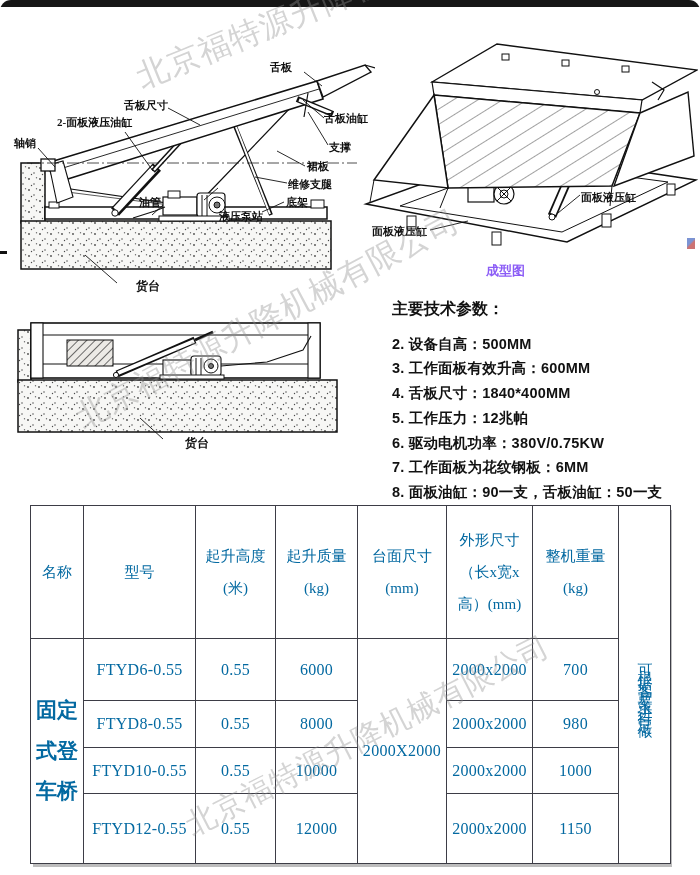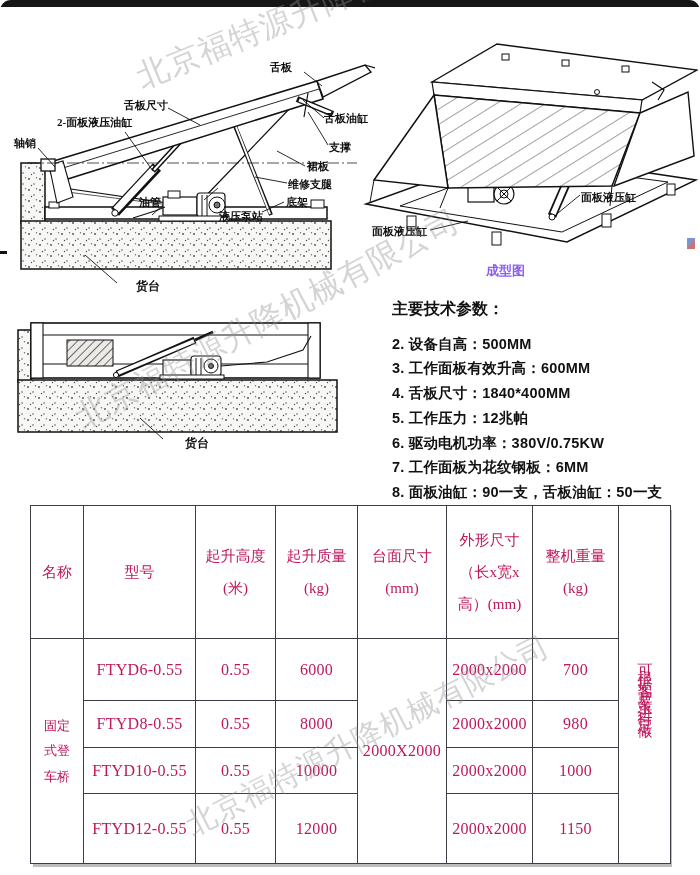--- a/index.html
+++ b/index.html
@@ -18,23 +18,23 @@
   .tp-item{font:600 14.5px/1.22 "Liberation Sans",sans-serif;color:#111;margin-bottom:7px;
            letter-spacing:.2px;white-space:nowrap;}
   .wm{position:absolute;font:400 32px/1 "Liberation Serif",serif;color:#8f8f8f;opacity:.38;
       white-space:nowrap;letter-spacing:1px;transform-origin:0 50%;pointer-events:none;z-index:6;}
   .wm-a{left:138px;top:62px;transform:rotate(-22deg);}
   .wm-b{left:78px;top:403px;transform:rotate(-28deg);}
   .wm-c{left:188px;top:812px;font-size:30px;transform:rotate(-27deg);}
   table.spec{position:absolute;left:30px;top:505px;border-collapse:collapse;table-layout:fixed;
              background:#fff;box-shadow:2px 4px 0 -1px #bdbdbd;z-index:3;}
   table.spec td{border:1.6px solid #3d3d46;text-align:center;vertical-align:middle;
-                white-space:pre-line;color:#be185d;padding:0;}
+                white-space:pre-line;color:#0369a1;padding:0;}
   td.zh{font-size:15px;line-height:2.15;font-weight:500;}
-  td.name-cell{font-size:13px;line-height:1.95;font-weight:400;margin-left:28px;}
+  td.name-cell{font-size:21px;line-height:1.95;font-weight:700;margin-left:28px;}
   td.num{font-family:"Liberation Serif",serif;font-size:16px;letter-spacing:.3px;}
   .vtext{writing-mode:vertical-lr;text-orientation:upright;margin:0 auto;
          font-size:15px;line-height:1;letter-spacing:6px;font-weight:500;}
   .hdr-row td{height:132px;}
 </style>
 </head>
 <body>
 
 <div class="page">
 

